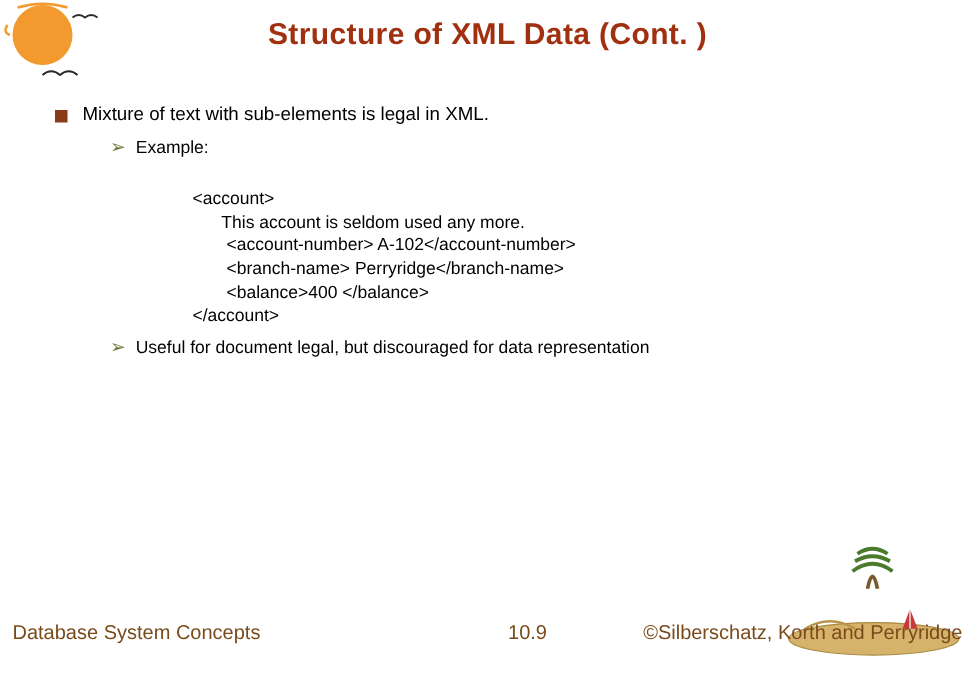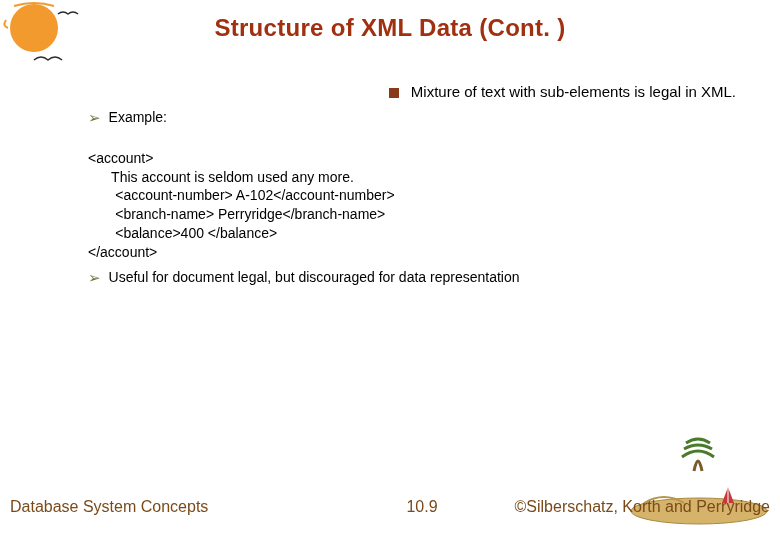--- a/index.html
+++ b/index.html
@@ -43,21 +43,20 @@
     left: 44px;
     right: 44px;
     font-size: 15px;
     color: #000;
     line-height: 1.35;
   }
   .bullet-row {
     display: flex;
     align-items: flex-start;
     margin-bottom: 0;
-    justify-content: flex-end;
   }
   .sq-bullet {
     width: 10px;
     height: 10px;
     background: #8a3a18;
     margin-top: 6px;
     margin-right: 12px;
     flex: 0 0 auto;
   }
   .sub {
@@ -69,20 +68,21 @@
     align-items: flex-start;
     margin-top: 6px;
   }
   .arrow {
     color: #6b7a3a;
     font-size: 15px;
     margin-right: 8px;
     line-height: 1.3;
   }
   .code {
+    margin-left: 66px;
     font-size: 14px;
     white-space: pre;
     font-family: Arial, Helvetica, sans-serif;
     line-height: 1.35;
     margin-top: 2px;
   }
   .footer {
     position: absolute;
     bottom: 24px;
     left: 0;

